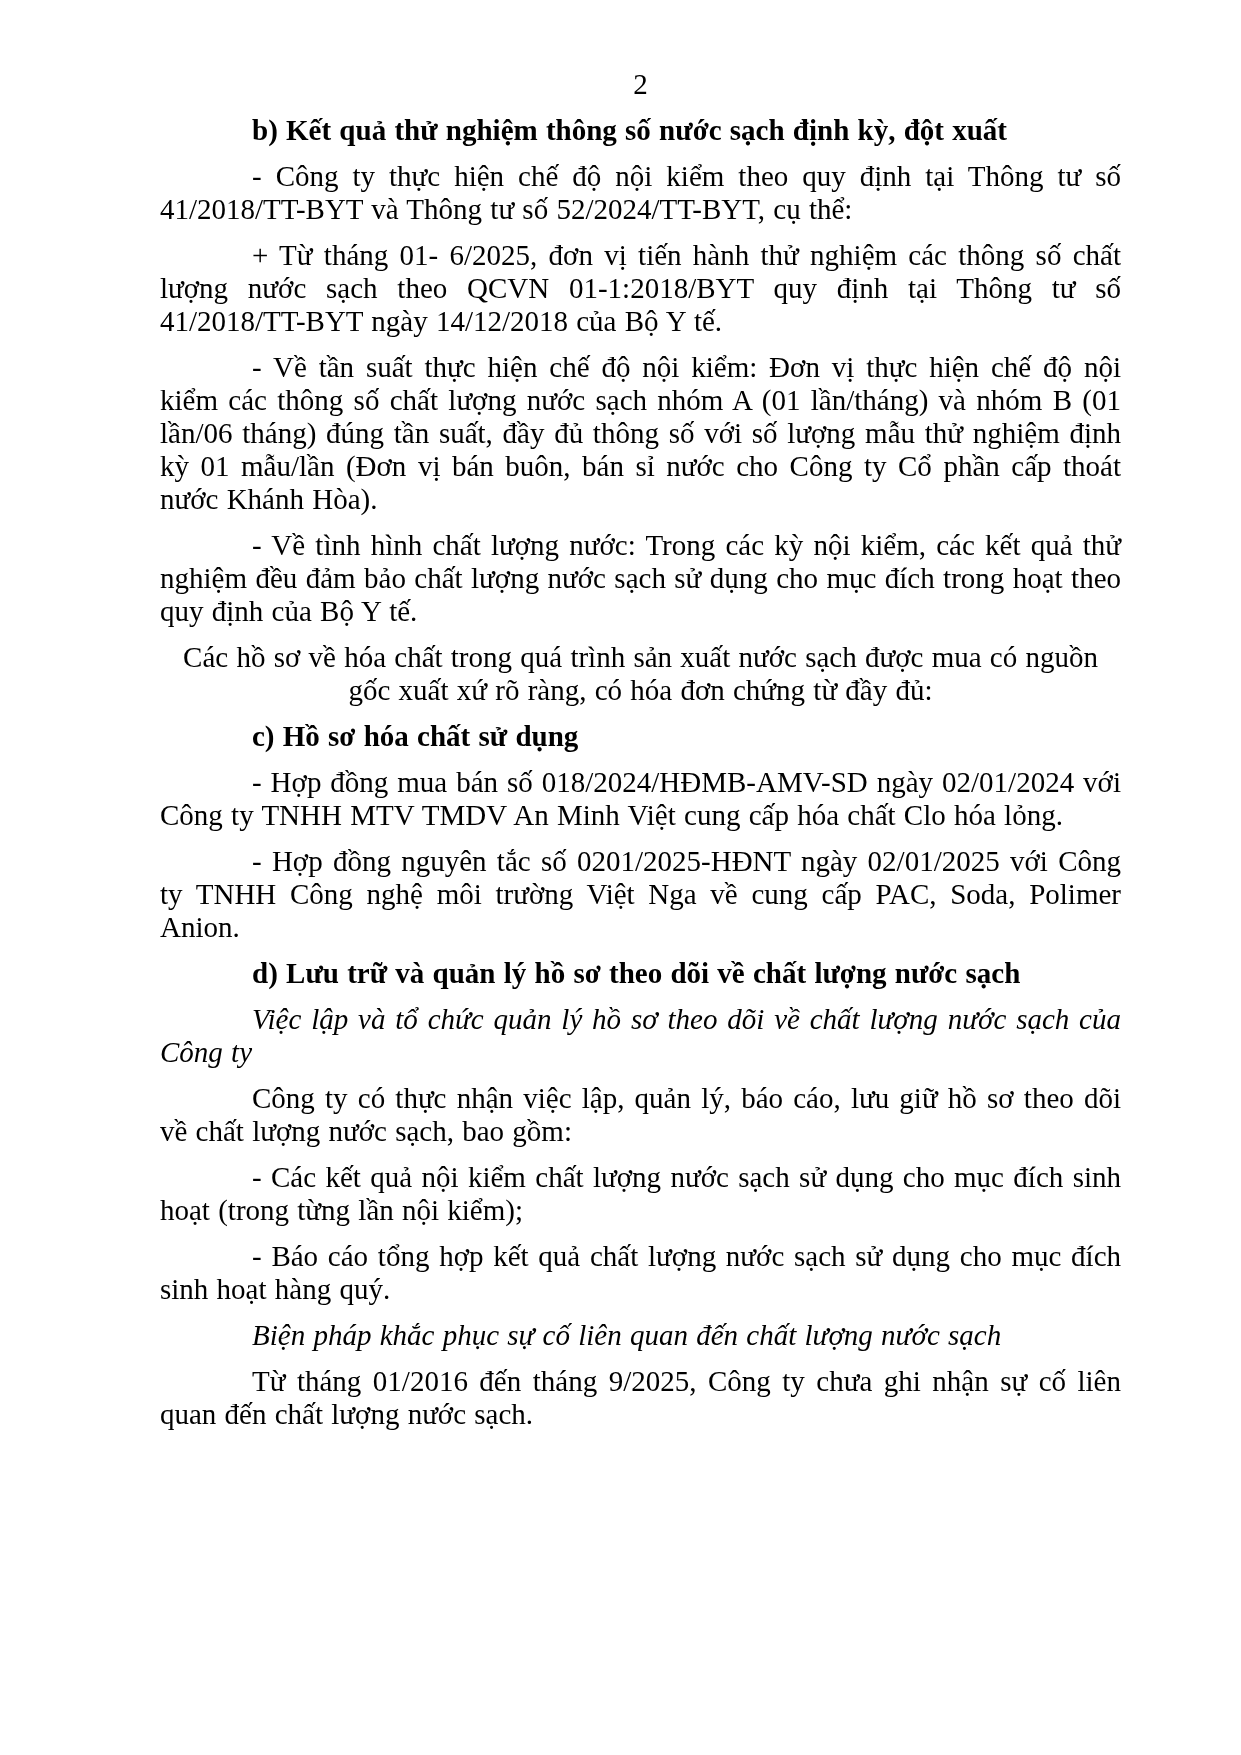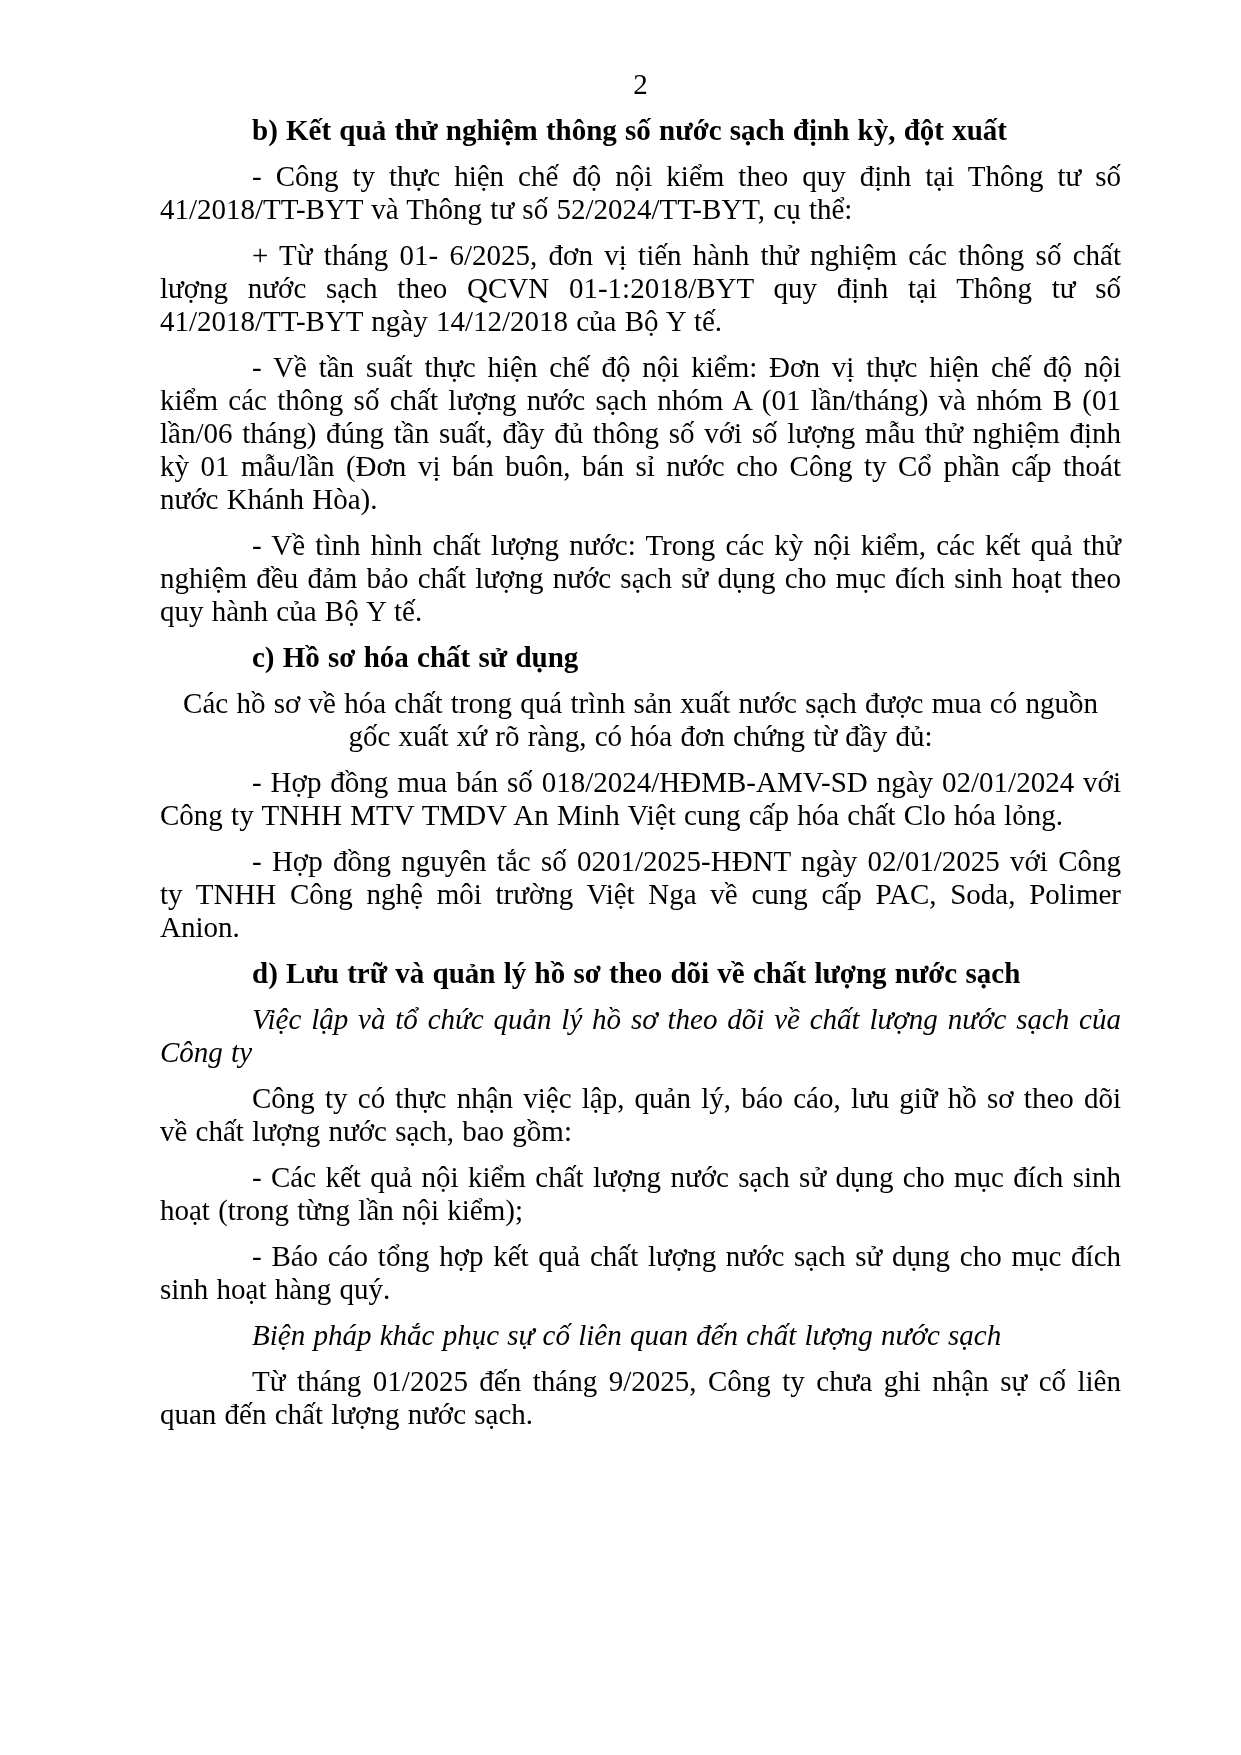--- a/index.html
+++ b/index.html
@@ -56,37 +56,37 @@
 
   <p class="para heading">b) Kết quả thử nghiệm thông số nước sạch định kỳ, đột xuất</p>
 
   <p class="para">- Công ty thực hiện chế độ nội kiểm theo quy định tại Thông tư số 41/2018/TT-BYT và Thông tư số 52/2024/TT-BYT, cụ thể:</p>
 
   <p class="para">+ Từ tháng 01- 6/2025, đơn vị tiến hành thử nghiệm các thông số chất lượng nước sạch theo QCVN 01-1:2018/BYT quy định tại Thông tư số 41/2018/TT-BYT ngày 14/12/2018 của Bộ Y tế.</p>
 
 
   <p class="para">- Về tần suất thực hiện chế độ nội kiểm: Đơn vị thực hiện chế độ nội kiểm các thông số chất lượng nước sạch nhóm A (01 lần/tháng) và nhóm B (01 lần/06 tháng) đúng tần suất, đầy đủ thông số với số lượng mẫu thử nghiệm định kỳ 01 mẫu/lần (Đơn vị bán buôn, bán sỉ nước cho Công ty Cổ phần cấp thoát nước Khánh Hòa).</p>
 
-  <p class="para">- Về tình hình chất lượng nước: Trong các kỳ nội kiểm, các kết quả thử nghiệm đều đảm bảo chất lượng nước sạch sử dụng cho mục đích sinh hoạt theo quy hành của Bộ Y tế.</p>
+  <p class="para">- Về tình hình chất lượng nước: Trong các kỳ nội kiểm, các kết quả thử nghiệm đều đảm bảo chất lượng nước sạch sử dụng cho mục đích trong hoạt theo quy định của Bộ Y tế.</p>
+
+  <p class="para centered">Các hồ sơ về hóa chất trong quá trình sản xuất nước sạch được mua có nguồn gốc xuất xứ rõ ràng, có hóa đơn chứng từ đầy đủ:</p>
 
   <p class="para heading">c) Hồ sơ hóa chất sử dụng</p>
-
-  <p class="para centered">Các hồ sơ về hóa chất trong quá trình sản xuất nước sạch được mua có nguồn gốc xuất xứ rõ ràng, có hóa đơn chứng từ đầy đủ:</p>
 
   <p class="para">- Hợp đồng mua bán số 018/2024/HĐMB-AMV-SD ngày 02/01/2024 với Công ty TNHH MTV TMDV An Minh Việt cung cấp hóa chất Clo hóa lỏng.</p>
 
   <p class="para">- Hợp đồng nguyên tắc số 0201/2025-HĐNT ngày 02/01/2025 với Công ty TNHH Công nghệ môi trường Việt Nga về cung cấp PAC, Soda, Polimer Anion.</p>
 
   <p class="para heading">d) Lưu trữ và quản lý hồ sơ theo dõi về chất lượng nước sạch</p>
 
   <p class="para italic">Việc lập và tổ chức quản lý hồ sơ theo dõi về chất lượng nước sạch của Công ty</p>
 
   <p class="para">Công ty có thực nhận việc lập, quản lý, báo cáo, lưu giữ hồ sơ theo dõi về chất lượng nước sạch, bao gồm:</p>
 
   <p class="para">- Các kết quả nội kiểm chất lượng nước sạch sử dụng cho mục đích sinh hoạt (trong từng lần nội kiểm);</p>
 
   <p class="para">- Báo cáo tổng hợp kết quả chất lượng nước sạch sử dụng cho mục đích sinh hoạt hàng quý.</p>
 
   <p class="para italic">Biện pháp khắc phục sự cố liên quan đến chất lượng nước sạch</p>
 
-  <p class="para">Từ tháng 01/2025 đến tháng 9/2025, Công ty chưa ghi nhận sự cố liên quan đến chất lượng nước sạch.</p>
+  <p class="para">Từ tháng 01/2016 đến tháng 9/2025, Công ty chưa ghi nhận sự cố liên quan đến chất lượng nước sạch.</p>
 
 </div>
 
 </body></html>

